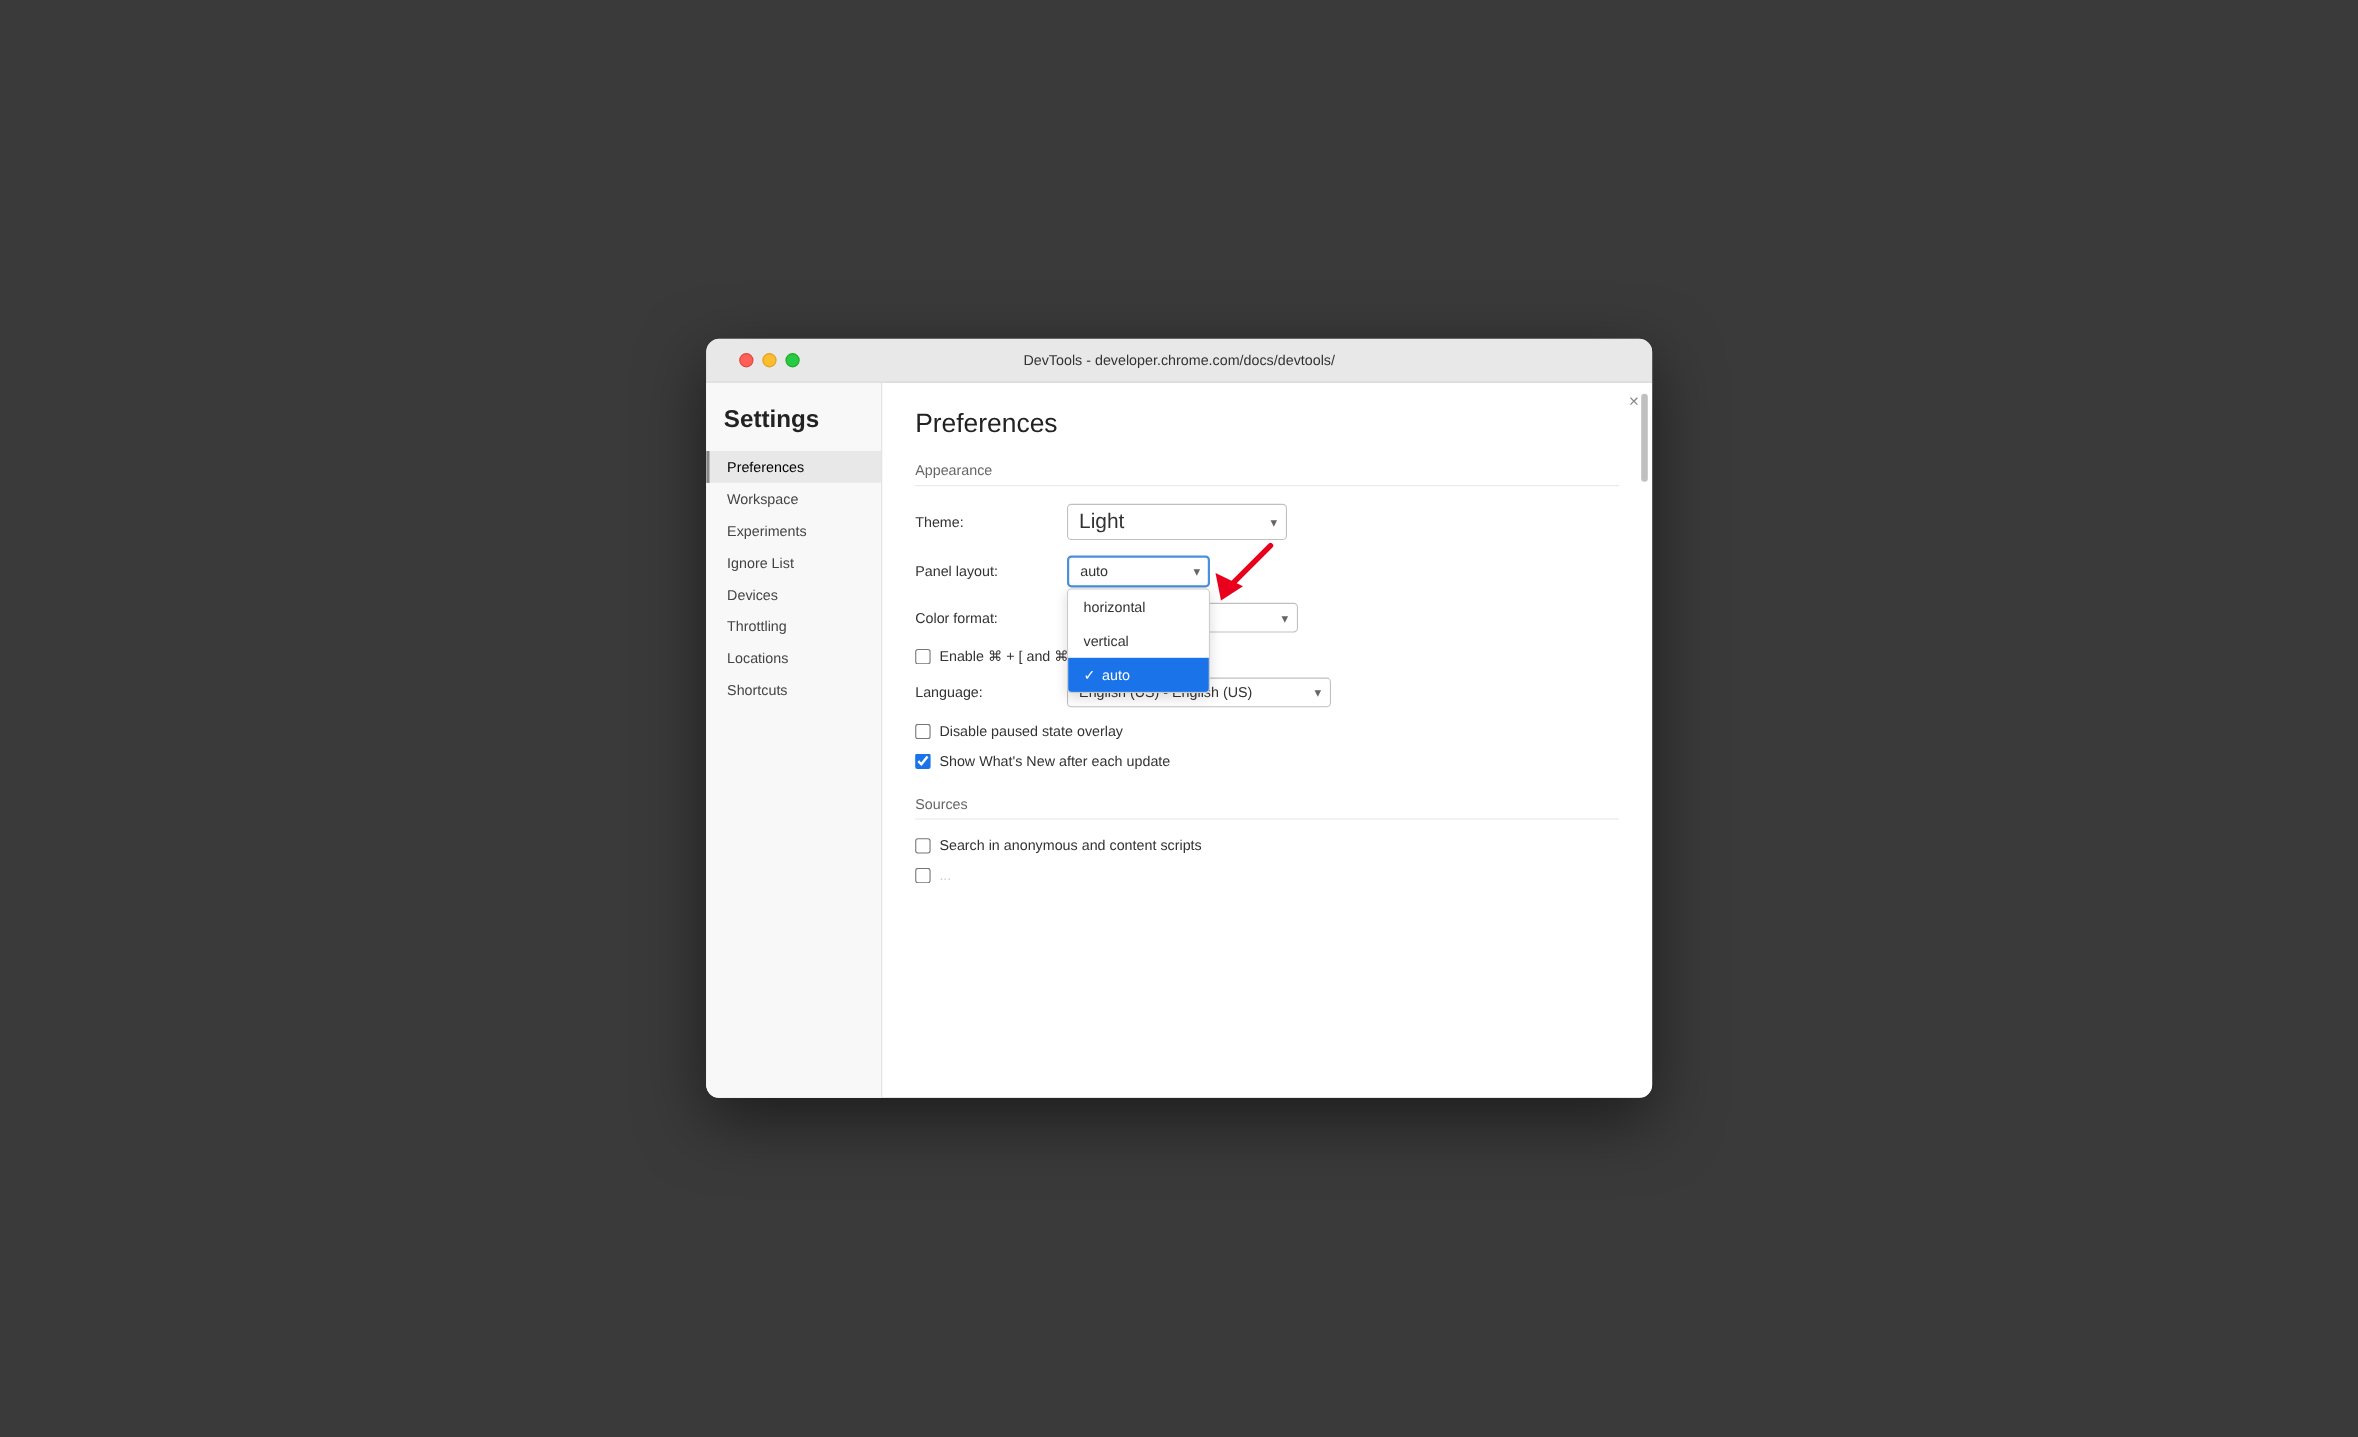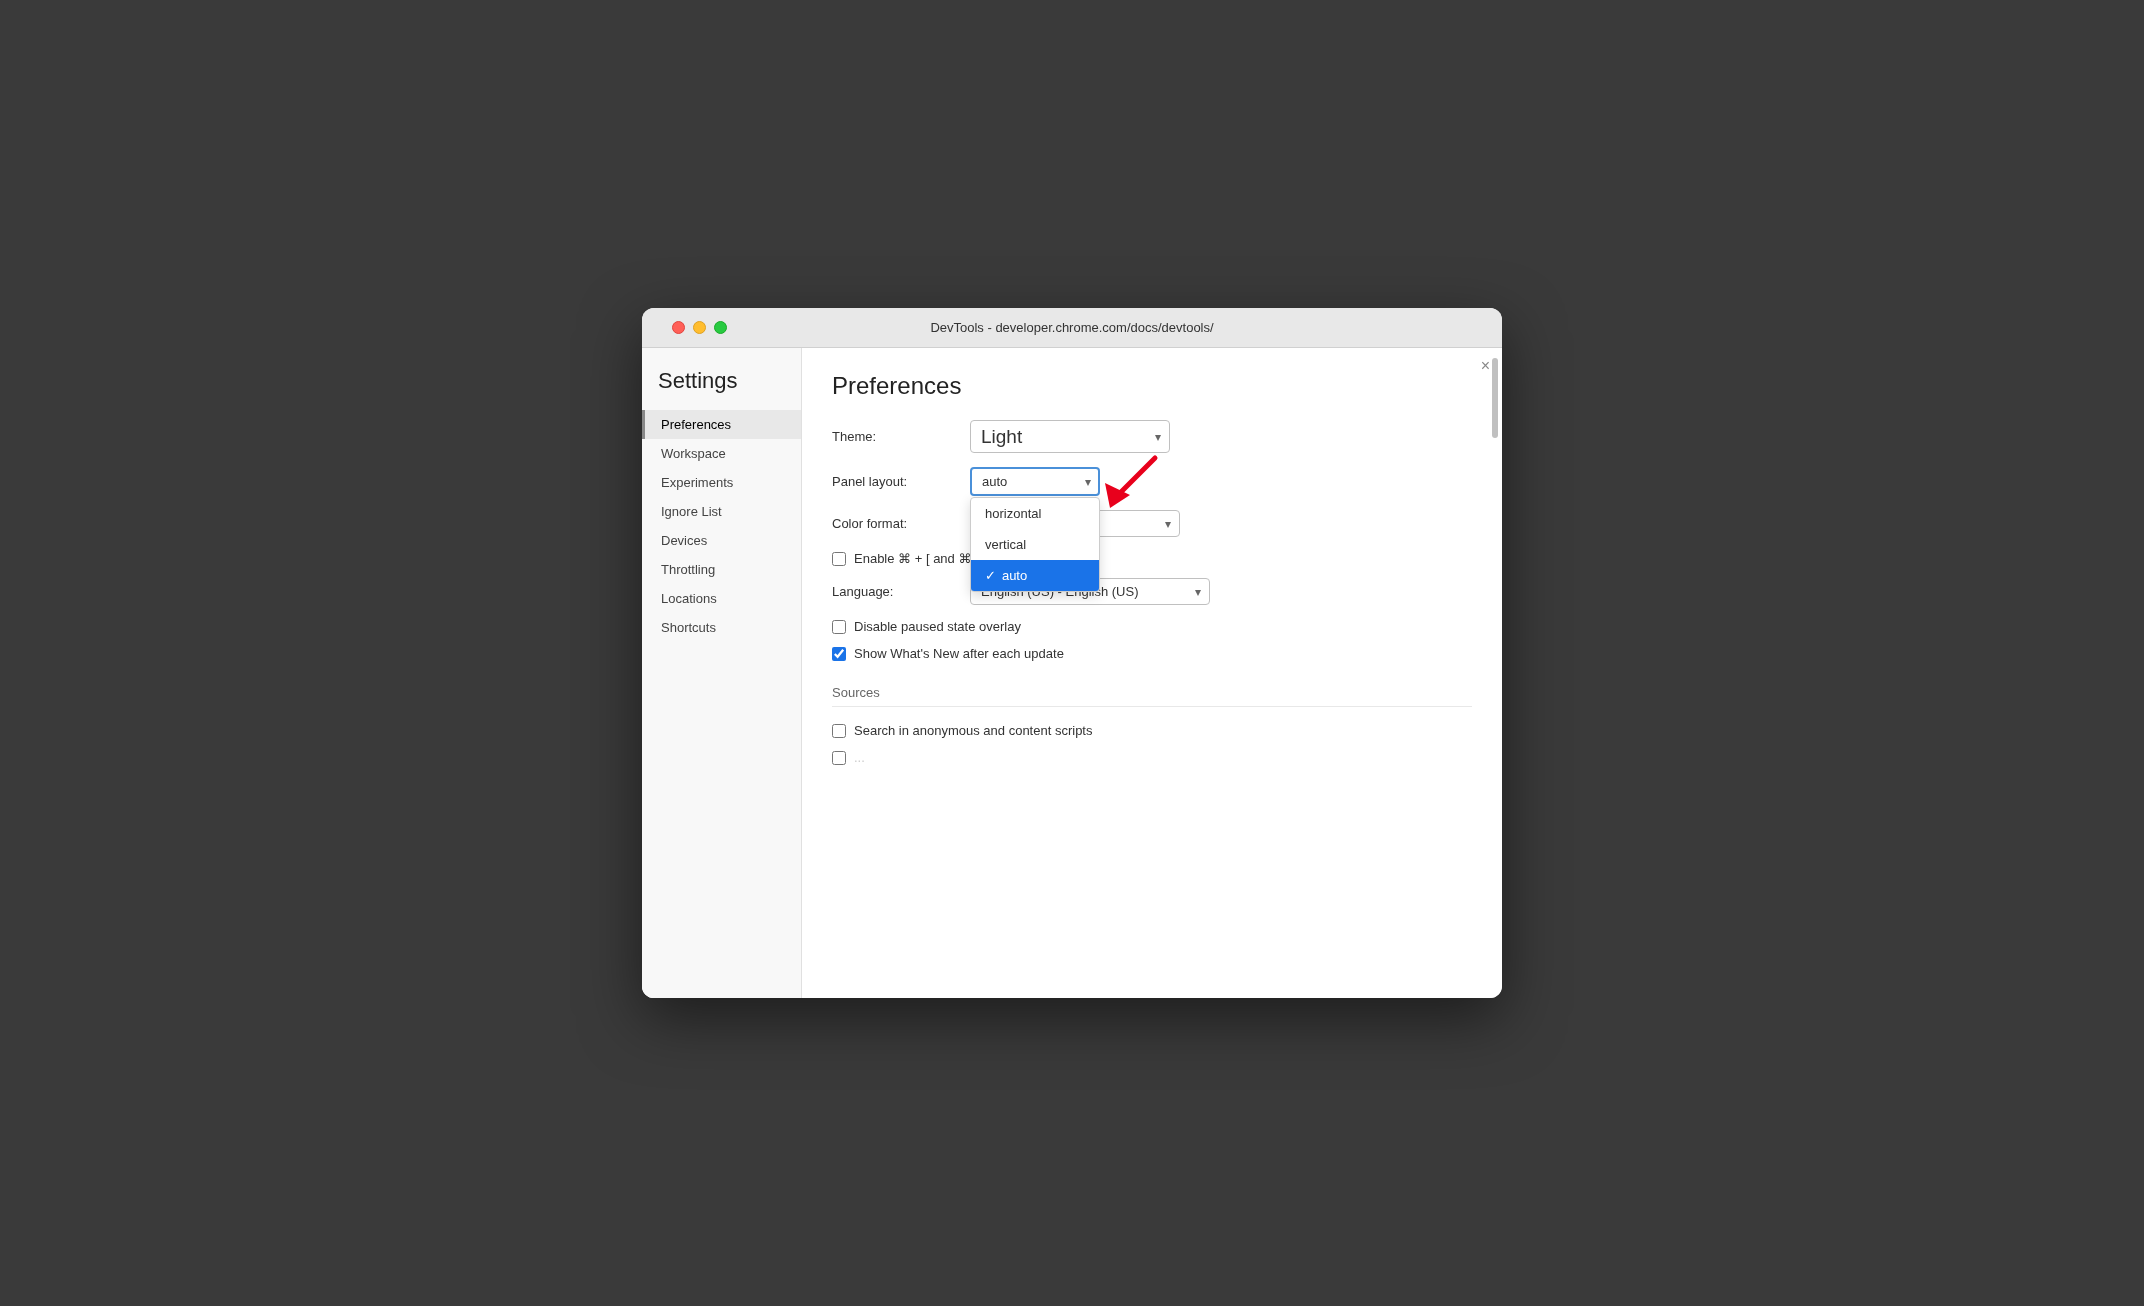--- a/index.html
+++ b/index.html
@@ -67,21 +67,21 @@
     .sidebar {
       width: 160px;
       background: #f8f8f8;
       border-right: 1px solid #e0e0e0;
       padding-top: 20px;
       flex-shrink: 0;
     }
 
     .sidebar-title {
       font-size: 22px;
-      font-weight: 400;
+      font-weight: 700;
       color: #222;
       padding: 0 16px 16px 16px;
     }
 
     .sidebar-item {
       padding: 7px 16px;
       font-size: 13px;
       color: #444;
       cursor: pointer;
       border-left: 3px solid transparent;
@@ -381,20 +381,21 @@
         <span>Shortcuts</span>
       </div>
     </div>
 
     <div class="main-content">
       <button class="close-btn">×</button>
 
       <h1 class="main-title">Preferences</h1>
 
       <div class="section">
+        <div class="section-title">Appearance</div>
 
         <div class="setting-row">
           <span class="setting-label">Theme:</span>
           <div class="select-wrapper">
             <select>
               <option>Light</option>
               <option>Dark</option>
               <option>System preference</option>
             </select>
           </div>

